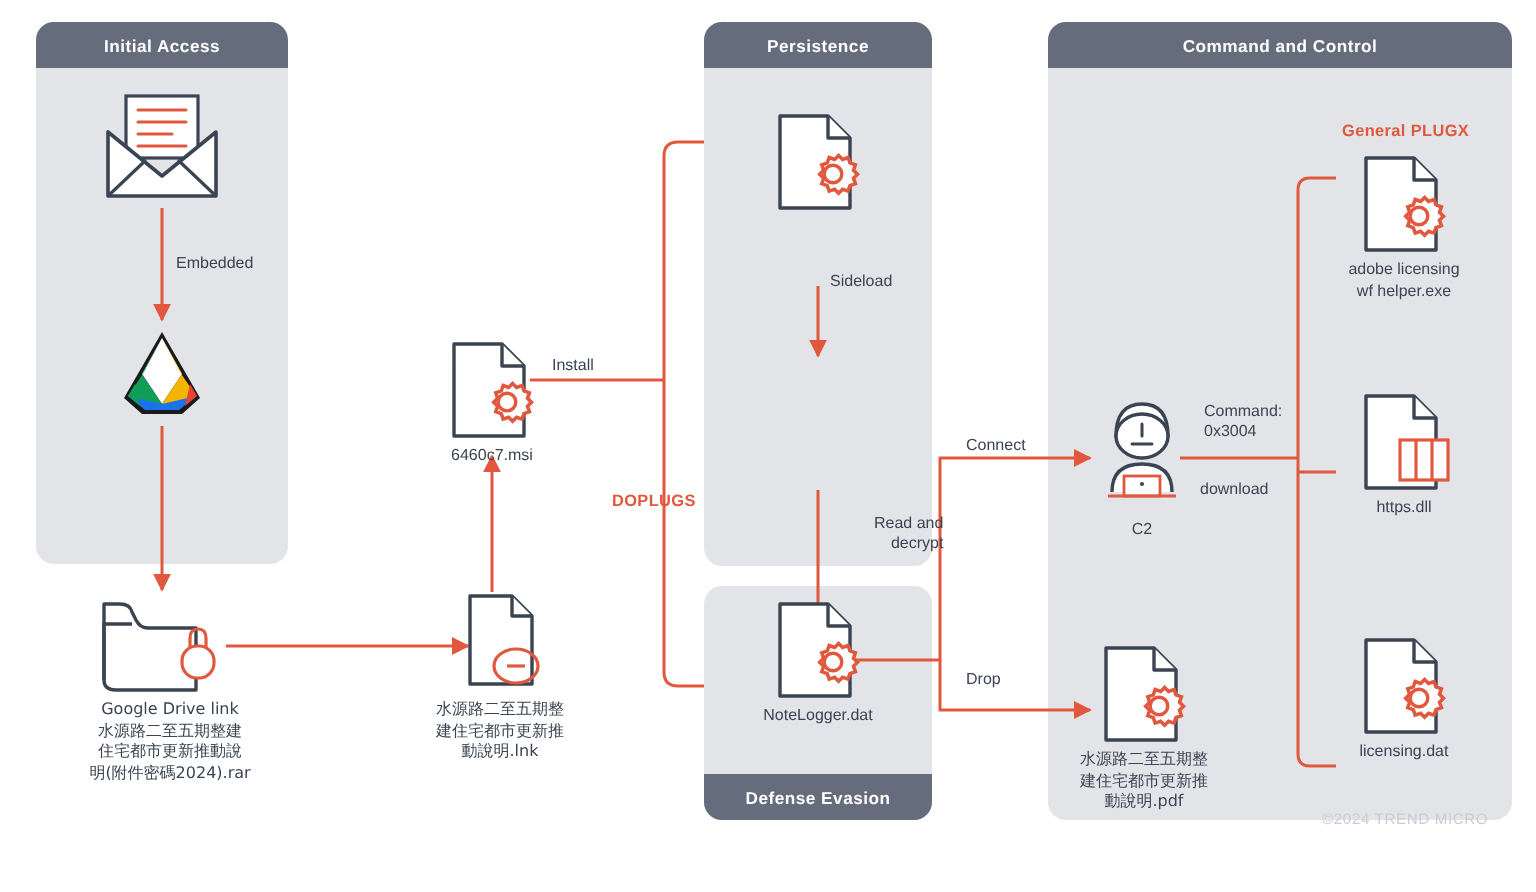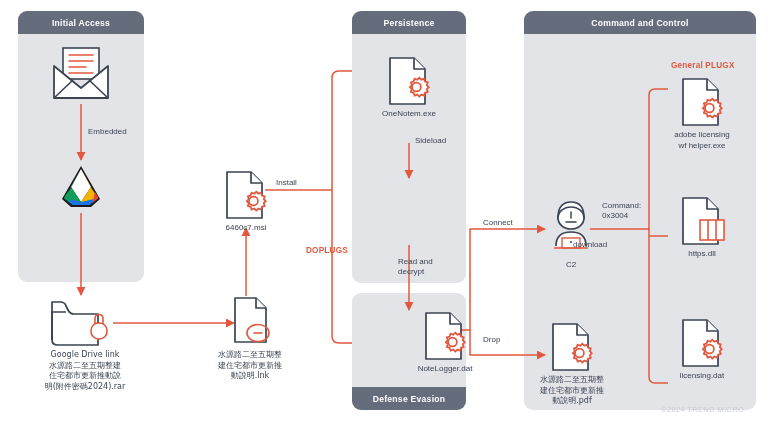--- a/index.html
+++ b/index.html
@@ -215,25 +215,24 @@
 
   <div class="node" style="left:385px; top:56px; width:48px; height:52px;">
     <svg width="48" height="52" viewBox="0 0 48 52">
       <path d="M5,2 L29,2 L40,13 L40,48 L5,48 Z" fill="#ffffff" stroke="#3b4452" stroke-width="1.7" stroke-linejoin="round"></path>
       <path d="M29,2 L29,13 L40,13" fill="#ffffff" stroke="#3b4452" stroke-width="1.7" stroke-linejoin="round"></path>
       <g stroke="#e2583f" stroke-width="1.7" fill="#ffffff">
         <path d="M30,23.5 l2.6,.9 1.9,-1.9 1.9,1.9 2.6,-.9 .9,2.6 2.6,.9 -.9,2.6 1.9,1.9 -1.9,1.9 .9,2.6 -2.6,.9 -.9,2.6 -2.6,-.9 -1.9,1.9 -1.9,-1.9 -2.6,.9 -.9,-2.6 -2.6,-.9 .9,-2.6 -1.9,-1.9 1.9,-1.9 -.9,-2.6 2.6,-.9 z" transform="translate(-3.5,-3.5) scale(1.05) translate(1.5,1.5)"></path>
         <circle cx="31.5" cy="31" r="4.4"></circle>
       </g>
     </svg>
-    <div class="cap" style="top:53px;">OneNotem.exe</div>
-  </div>
-
-
-  <div class="node" style="left:385px; top:311px; width:48px; height:52px;margin-left:36px;">
+  </div>
+
+
+  <div class="node" style="left:385px; top:300px; width:48px; height:52px;">
     <svg width="48" height="52" viewBox="0 0 48 52">
       <path d="M5,2 L29,2 L40,13 L40,48 L5,48 Z" fill="#ffffff" stroke="#3b4452" stroke-width="1.7" stroke-linejoin="round"></path>
       <path d="M29,2 L29,13 L40,13" fill="#ffffff" stroke="#3b4452" stroke-width="1.7" stroke-linejoin="round"></path>
       <g stroke="#e2583f" stroke-width="1.7" fill="#ffffff">
         <path d="M30,23.5 l2.6,.9 1.9,-1.9 1.9,1.9 2.6,-.9 .9,2.6 2.6,.9 -.9,2.6 1.9,1.9 -1.9,1.9 .9,2.6 -2.6,.9 -.9,2.6 -2.6,-.9 -1.9,1.9 -1.9,-1.9 -2.6,.9 -.9,-2.6 -2.6,-.9 .9,-2.6 -1.9,-1.9 1.9,-1.9 -.9,-2.6 2.6,-.9 z" transform="translate(-3.5,-3.5) scale(1.05) translate(1.5,1.5)"></path>
         <circle cx="31.5" cy="31" r="4.4"></circle>
       </g>
     </svg>
     <div class="cap" style="top:53px;">NoteLogger.dat</div>
   </div>
@@ -308,29 +307,29 @@
 
   <div class="conn-label" style="left:88px; top:127px;">Embedded</div>
 
 
   <div class="conn-label" style="left:276px; top:178px;">Install</div>
 
   <div class="accent-label" style="left:306px; top:246px;">DOPLUGS</div>
 
   <div class="conn-label" style="left:415px; top:136px;">Sideload</div>
 
-  <div class="conn-label" style="left:398px; top:257px;">Read and
+  <div class="conn-label" style="left:437px; top:257px;text-align:right;">Read and
 decrypt</div>
 
   <div class="conn-label" style="left:483px; top:218px;">Connect</div>
 
   <div class="conn-label" style="left:483px; top:335px;">Drop</div>
 
   <div class="conn-label" style="left:602px; top:201px;">Command:
 0x3004</div>
 
-  <div class="conn-label" style="left:573px; top:240px;">download</div>
+  <div class="conn-label" style="left:600px; top:240px;">download</div>
 
   <div class="accent-label" style="left:671px; top:61px;">General PLUGX</div>
 
   <div class="credit" style="left:661px; top:405px;">©2024 TREND MICRO</div>
 
 </div>
 
 </body></html>

